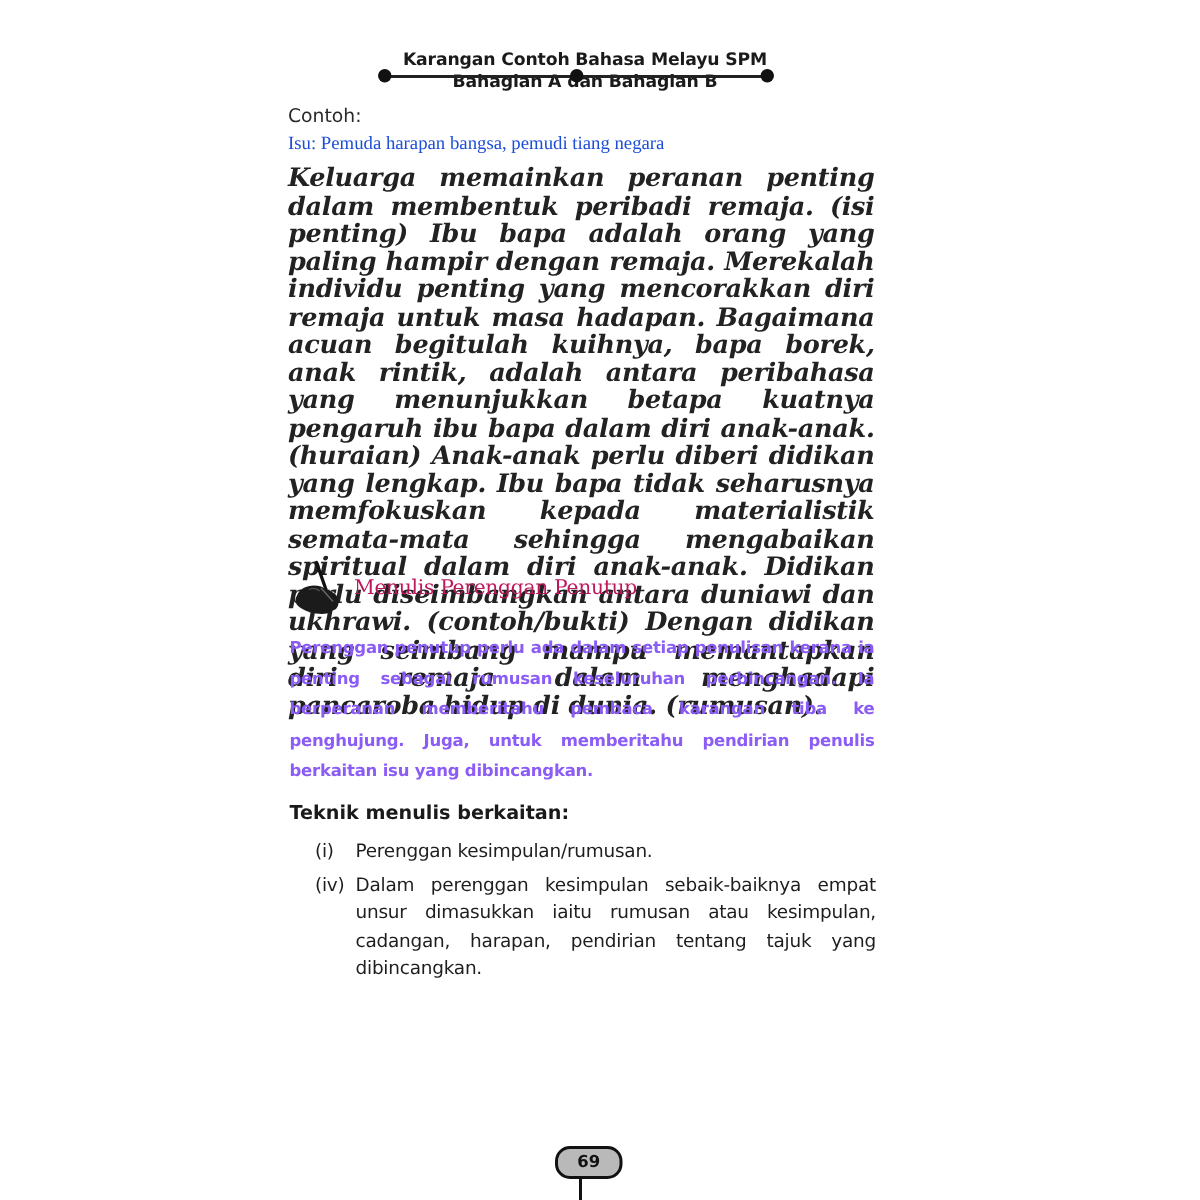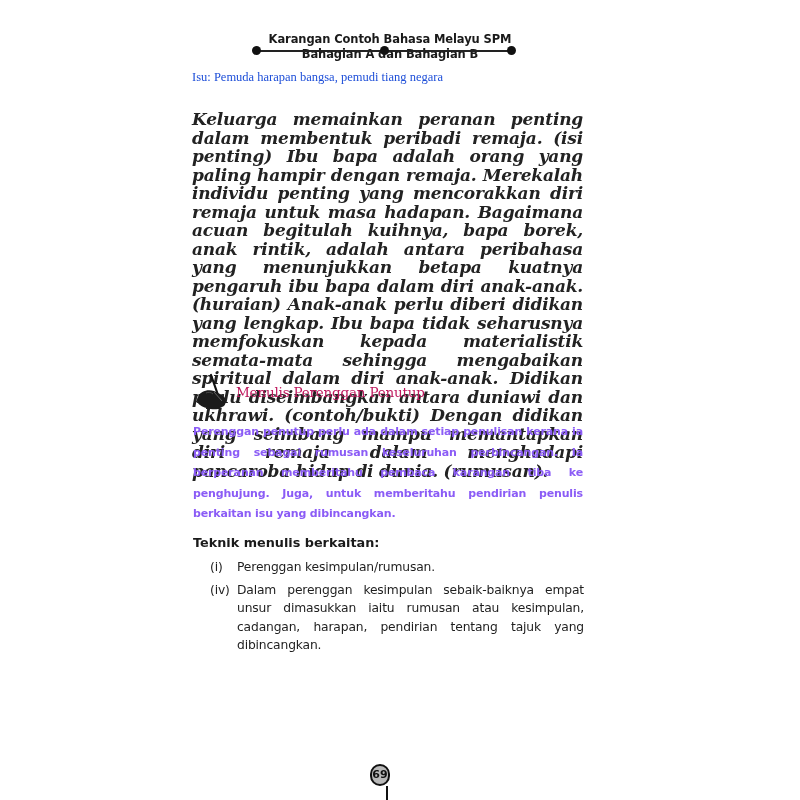--- a/index.html
+++ b/index.html
@@ -161,21 +161,21 @@
     .teknik-list .txt {
       flex: 1;
       text-align: justify;
     }
 
     
     .page-number {
       position: absolute;
       top: 764px;
       left: 370px;
-      width: 20px;
+      width: 45px;
       height: 22px;
       border: 2px solid #111;
       border-radius: 10px;
       background: #b9b9b9;
       box-sizing: border-box;
       text-align: center;
       font-family: "DejaVu Sans", sans-serif;
       font-weight: bold;
       font-size: 11px;
       line-height: 18px;
@@ -201,20 +201,21 @@
   </div>
 
   <div class="header-divider">
     <div class="line"></div>
     <div class="dot d1"></div>
     <div class="dot d2"></div>
     <div class="dot d3"></div>
   </div>
 
   <div class="contoh">
+    <div>Contoh:</div>
     <div class="isu">Isu: Pemuda harapan bangsa, pemudi tiang negara</div>
   </div>
 
   <p class="sample" style="margin:0">Keluarga memainkan peranan penting dalam membentuk peribadi remaja. (isi penting) Ibu bapa adalah orang yang paling hampir dengan remaja. Merekalah individu penting yang mencorakkan diri remaja untuk masa hadapan. Bagaimana acuan begitulah kuihnya, bapa borek, anak rintik, adalah antara peribahasa yang menunjukkan betapa kuatnya pengaruh ibu bapa dalam diri anak-anak.(huraian) Anak-anak perlu diberi didikan yang lengkap. Ibu bapa tidak seharusnya memfokuskan kepada materialistik semata-mata sehingga mengabaikan spiritual dalam diri anak-anak. Didikan perlu diseimbangkan antara duniawi dan ukhrawi. (contoh/bukti) Dengan didikan yang seimbang mampu memantapkan diri remaja dalam menghadapi pancaroba hidup di dunia. (rumusan).</p>
 
   <div class="section-heading">
     <svg class="hand-icon" viewBox="0 0 34 38">
       <line x1="15" y1="2" x2="22" y2="22" stroke="#111" stroke-width="2.2" stroke-linecap="round"></line>
       <path d="M2 24 C4 18, 12 16, 18 18 L26 22 C30 24, 31 30, 28 33 L22 36 C16 37, 8 35, 4 32 C1 30, 0 27, 2 24 Z" fill="#1b1b1b"></path>
       <path d="M18 19 L26 28" stroke="#666" stroke-width="1" fill="none"></path>

